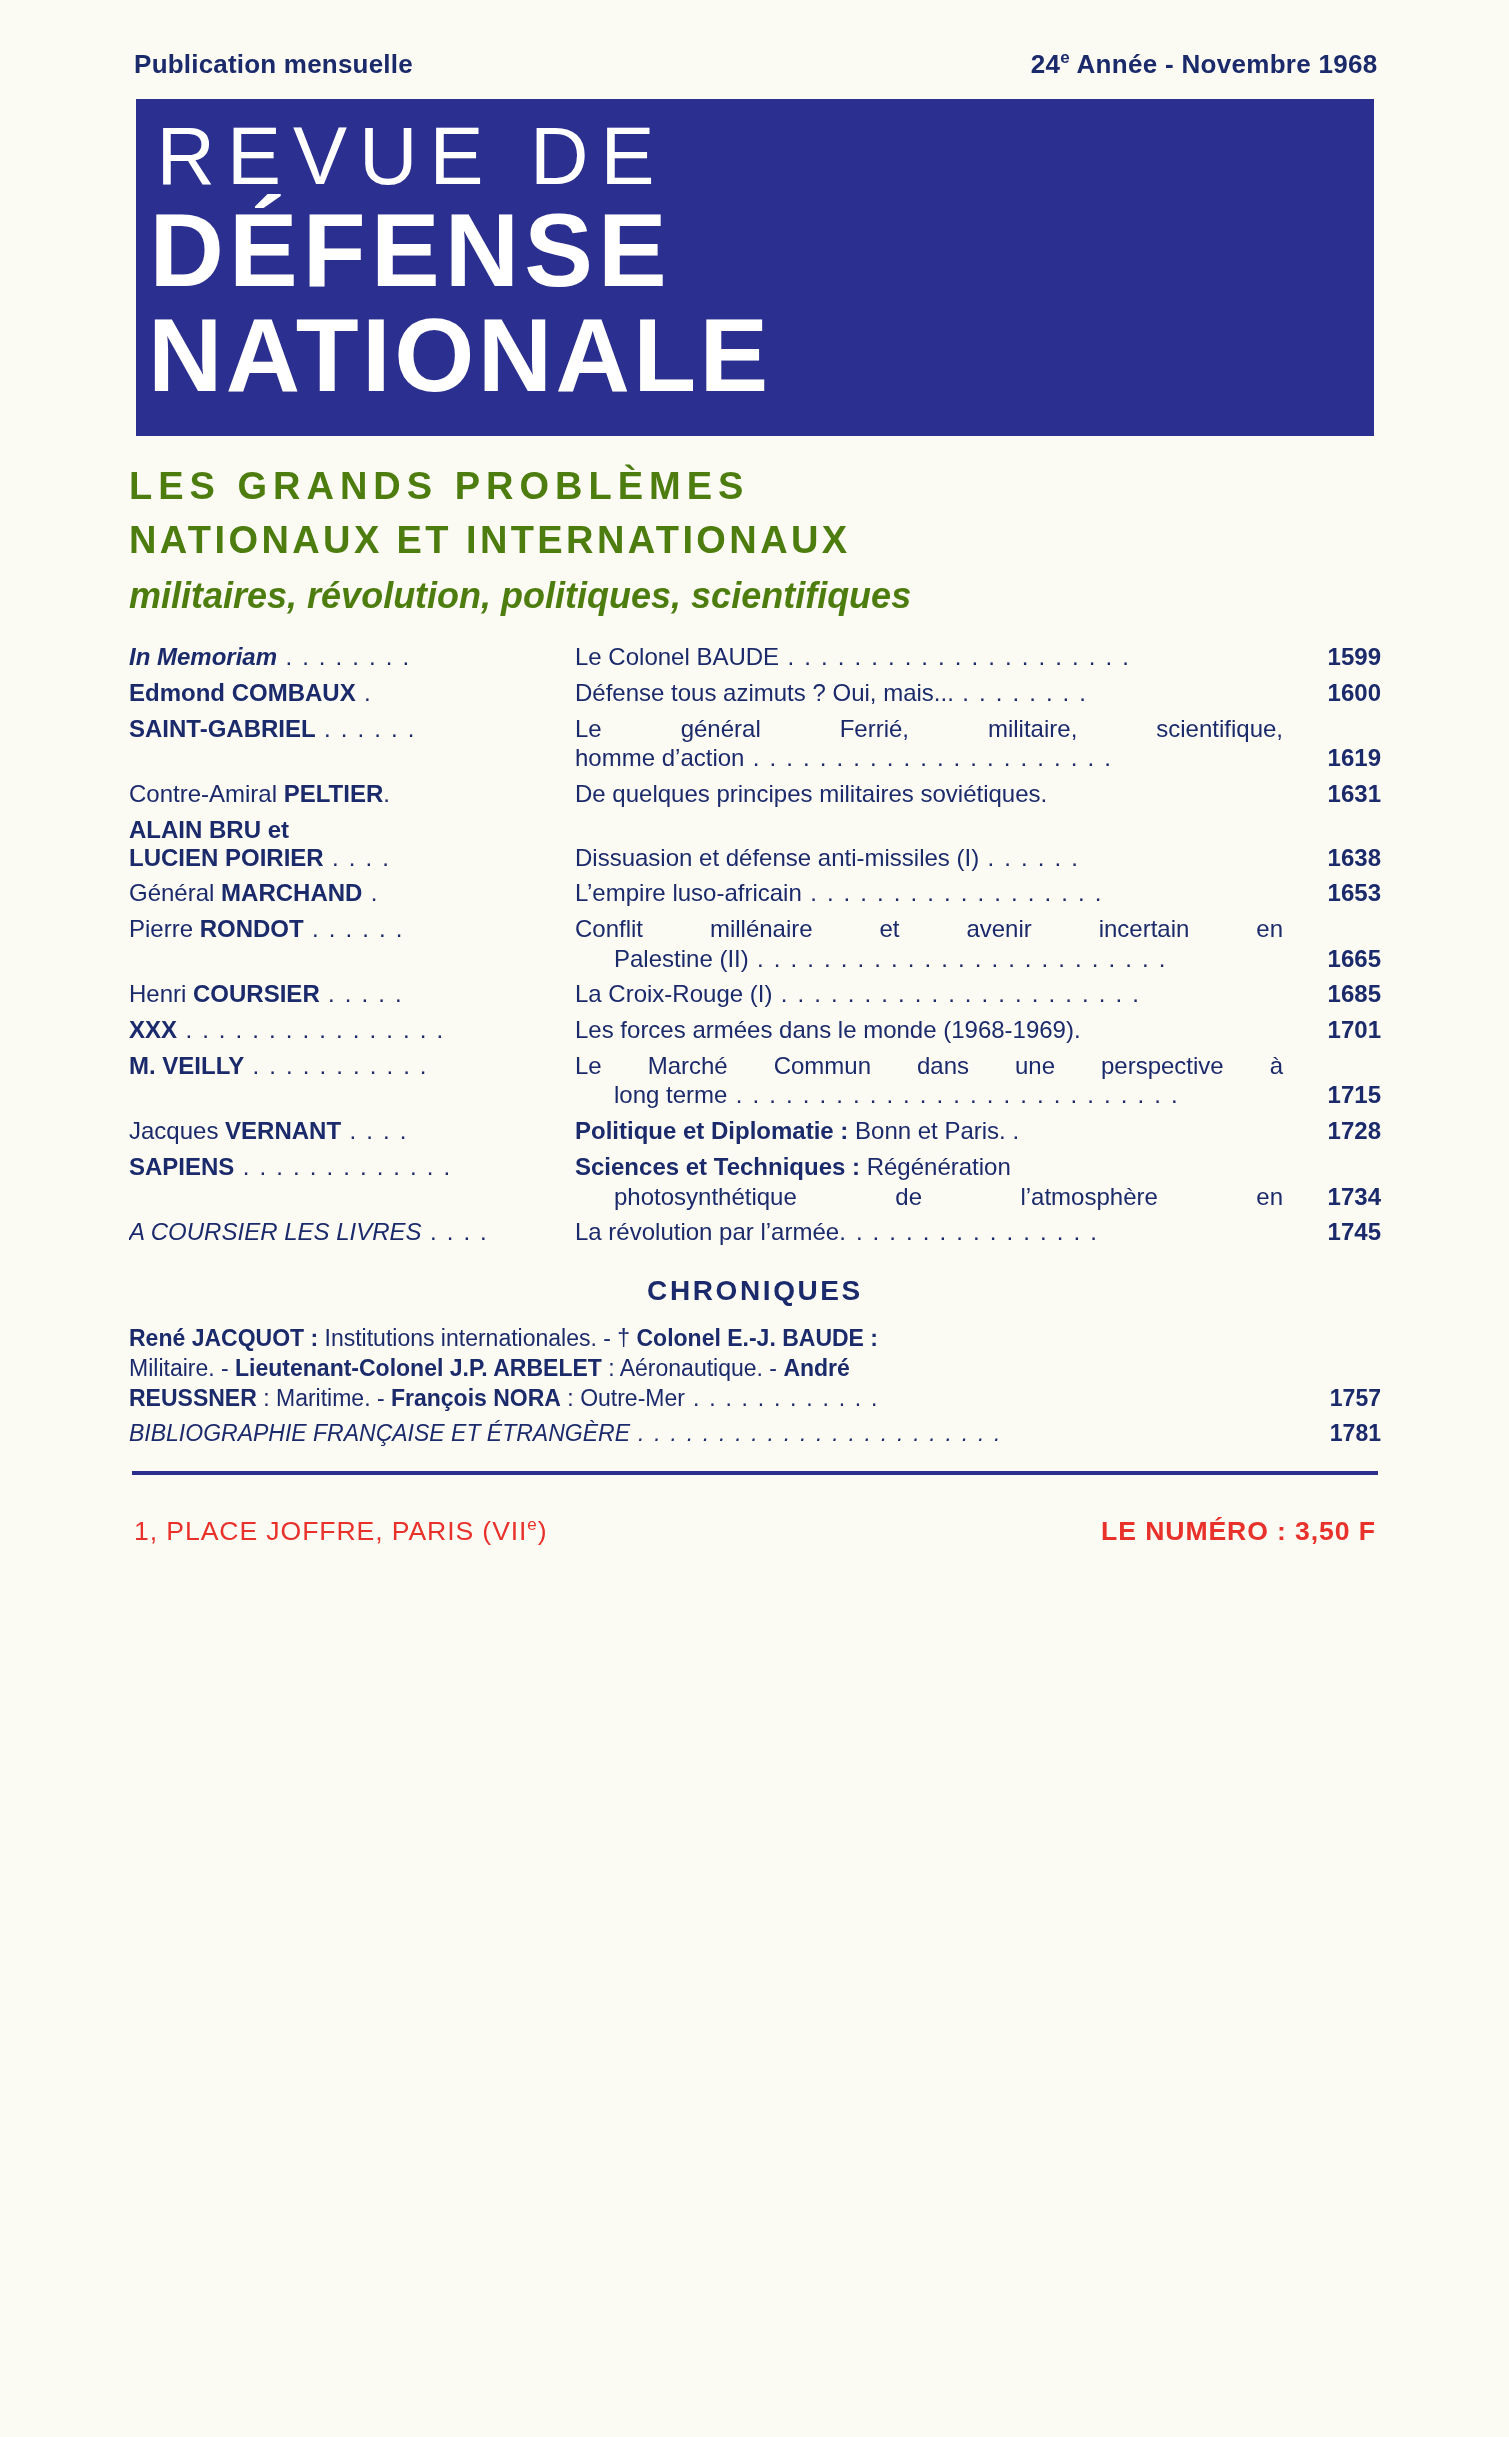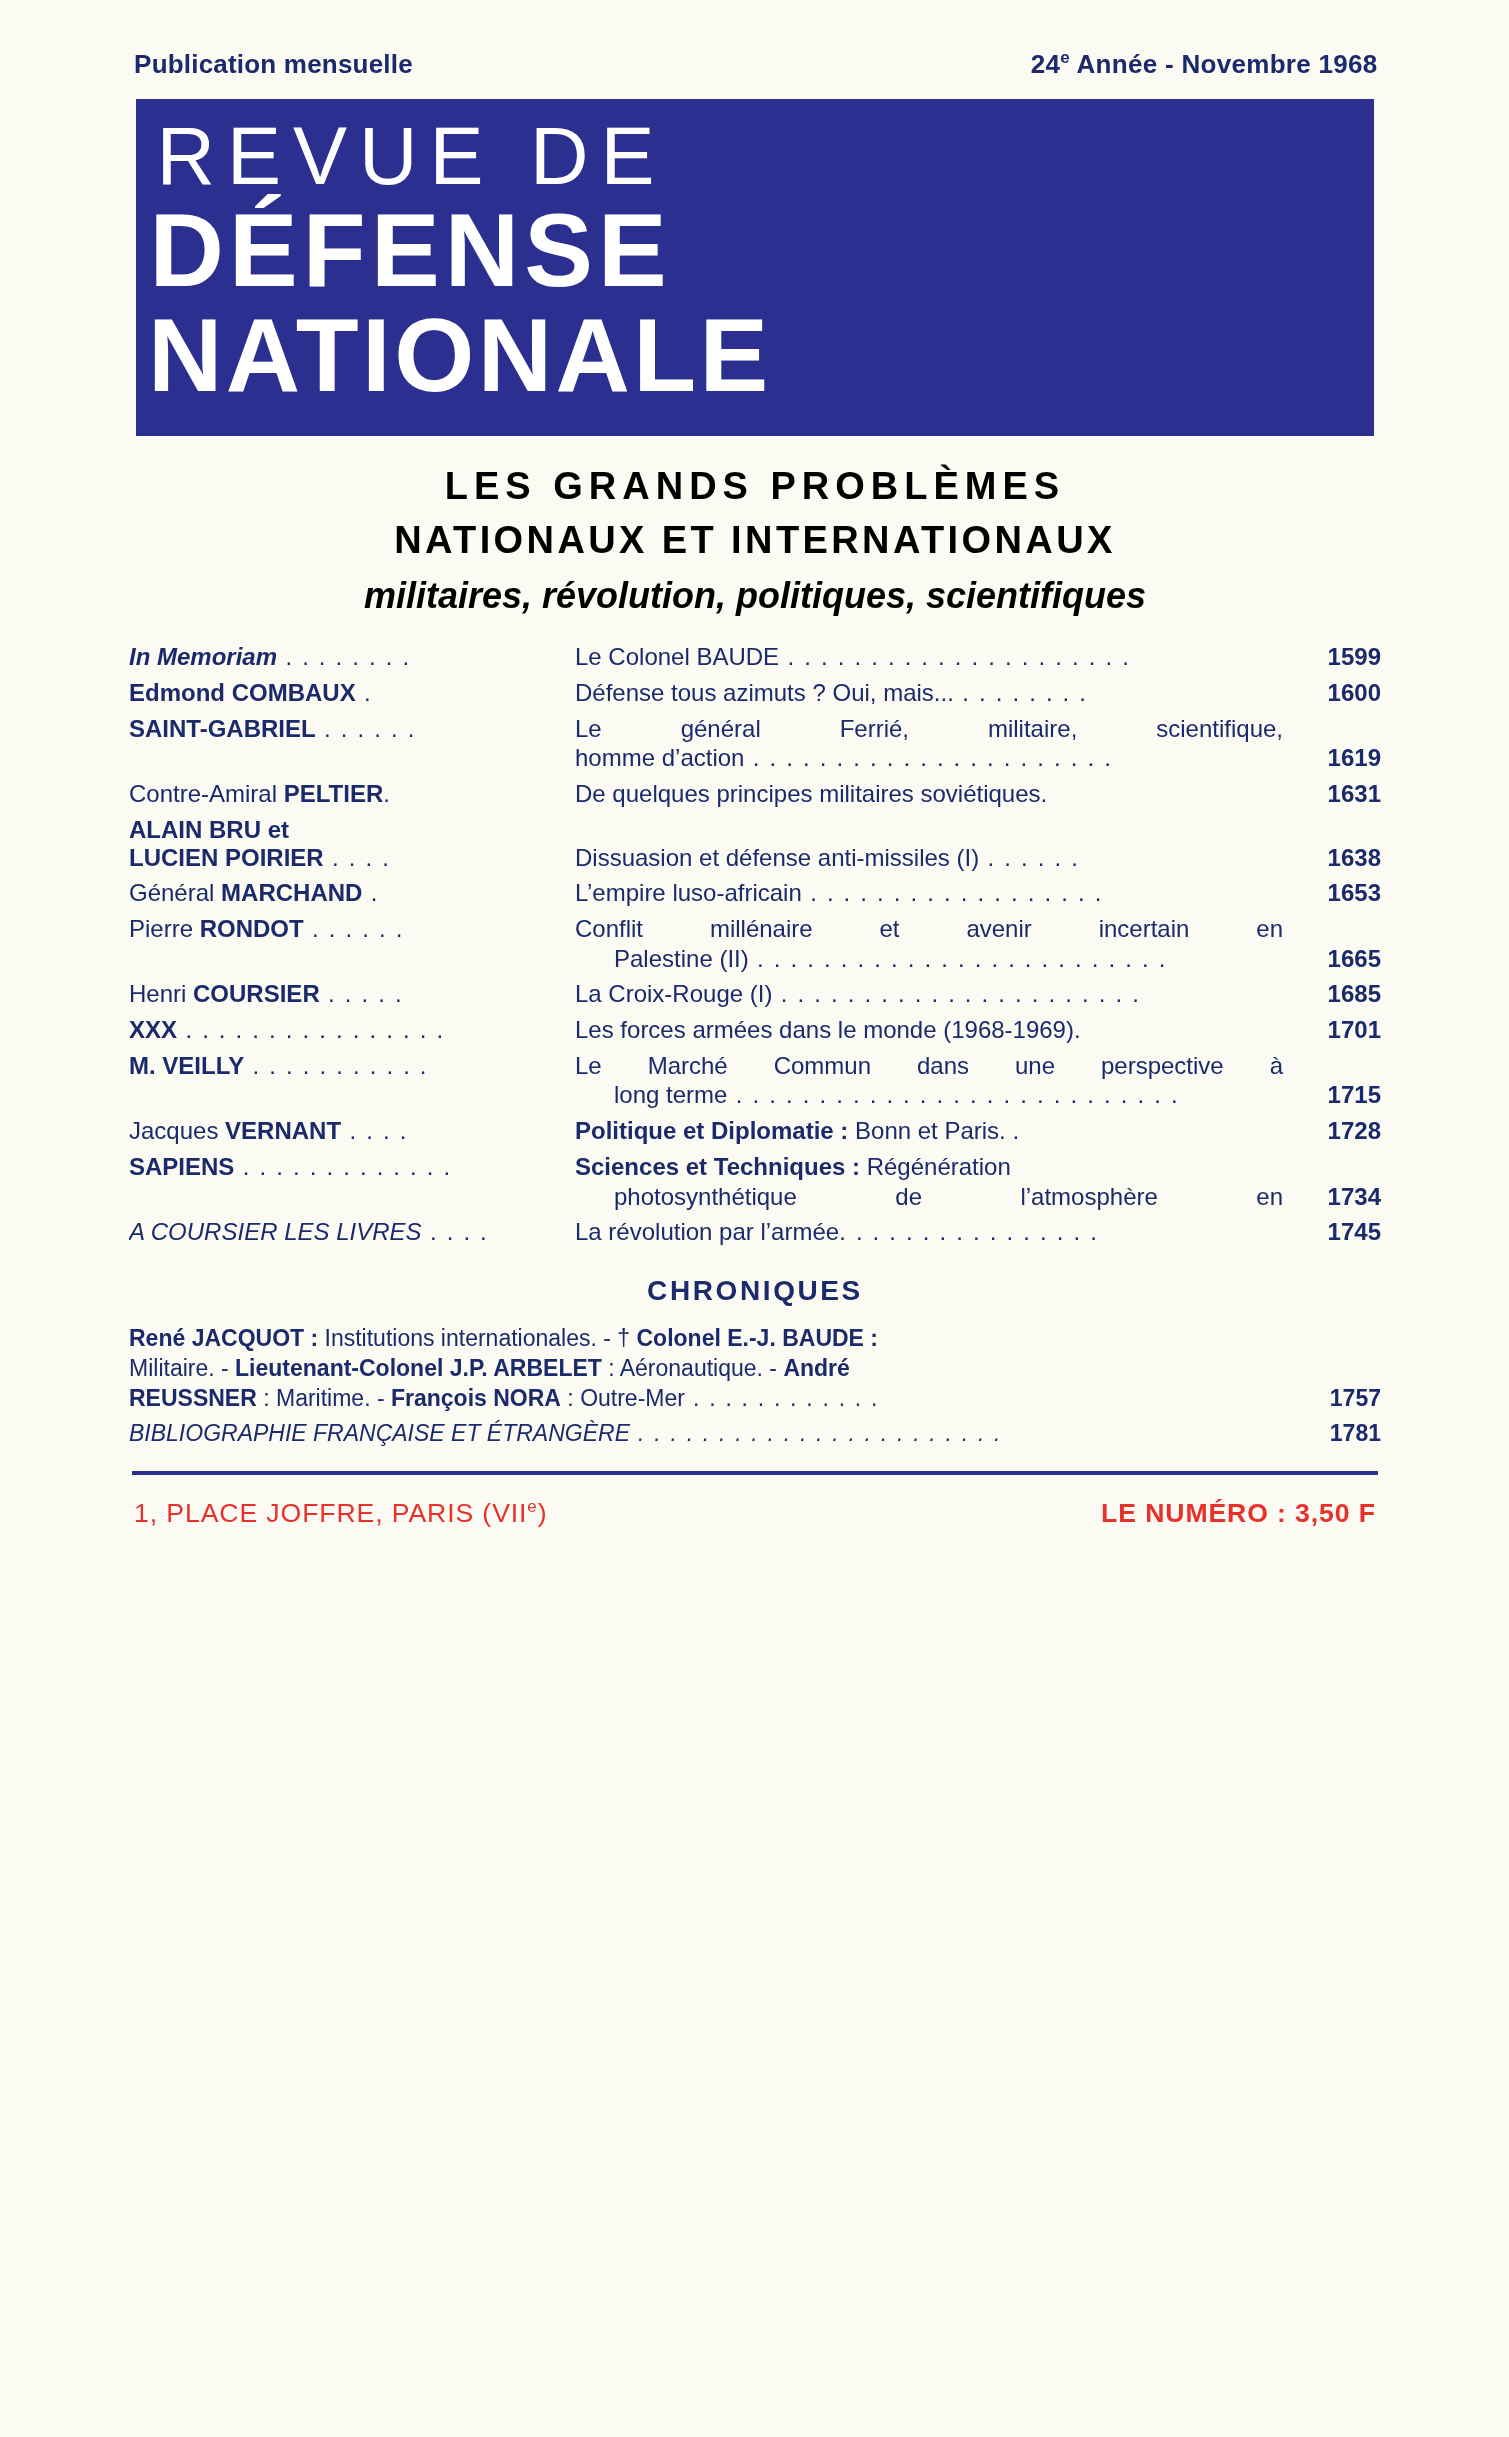--- a/index.html
+++ b/index.html
@@ -68,22 +68,21 @@
   .masthead .l3 {
     font-size: 103px;
     letter-spacing: 3.4px;
     line-height: 1.05;
     font-weight: bold;
     padding-left: 3.4px;
   }
 
   
   .sub {
-    text-align: center;
-    color: #000000;
+    color: #4d7c0f;
     font-weight: bold;
   }
   .sub .s1 {
     font-size: 38px;
     letter-spacing: 6px;
     margin-top: 29px;
   }
   .sub .s2 {
     font-size: 38px;
     letter-spacing: 3.4px;
@@ -164,21 +163,21 @@
     margin: 22px 3.4px 0 3.4px;
   }
 
   
   .footer {
     display: flex;
     justify-content: space-between;
     align-items: baseline;
     color: #e8312a;
     font-size: 26.6px;
-    margin-top: 22px;
+    margin-top: 40px;
     padding: 0 5.1px;
   }
   .footer .addr { letter-spacing: 0.9px; }
   .footer .price { font-weight: bold; letter-spacing: 0.9px; }
   .footer .sup2 { font-size: 17px; vertical-align: super; }
 </style>
 </head>
 <body>
 
 <div class="page">

